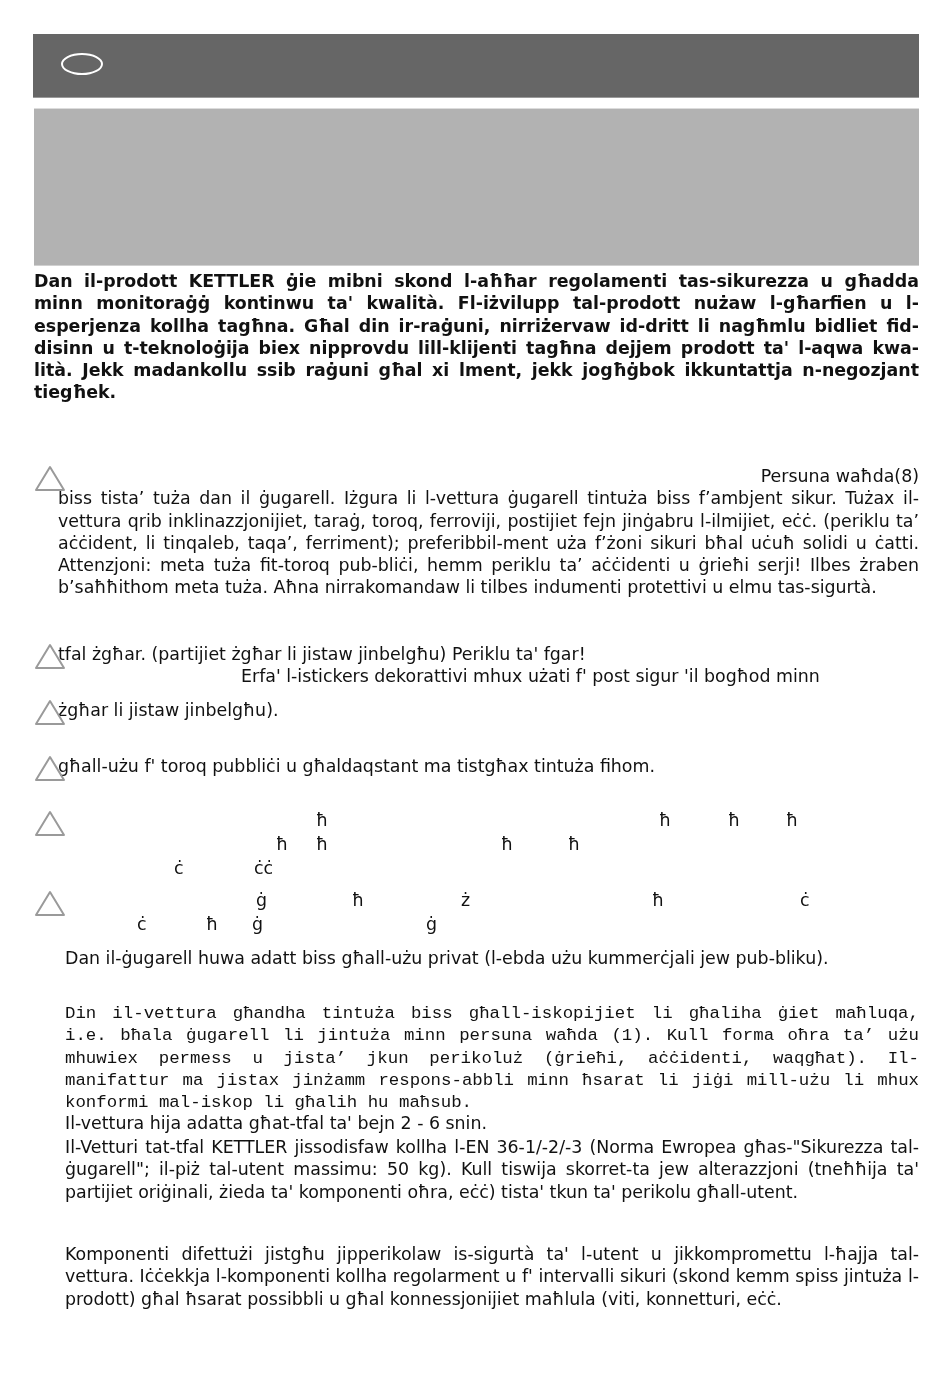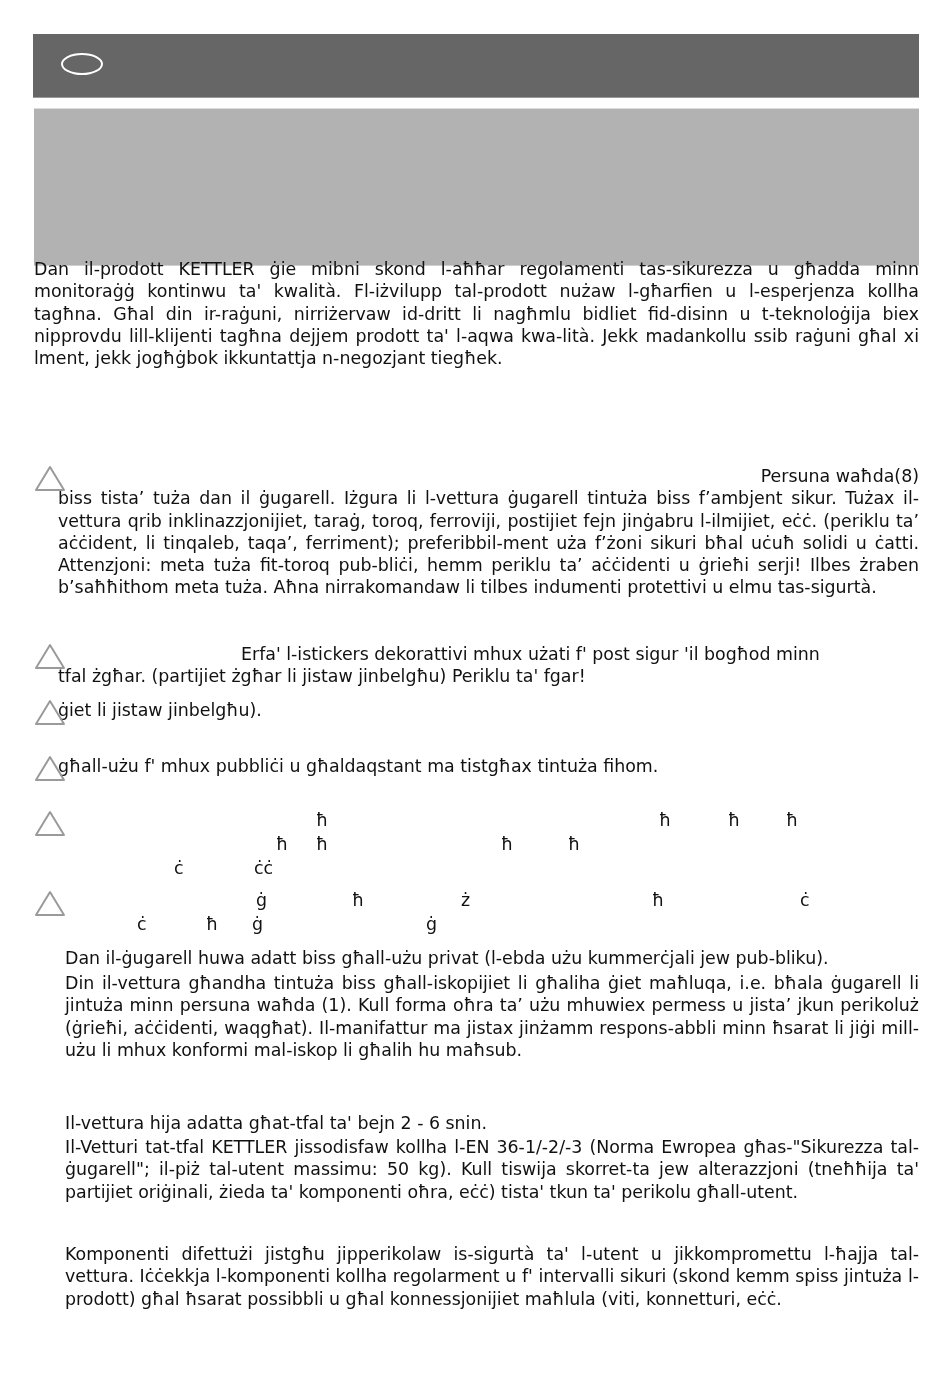--- a/index.html
+++ b/index.html
@@ -5,21 +5,21 @@
   html, body { margin: 0; padding: 0; background: #ffffff; }
   body { width: 950px; height: 1380px; position: relative; overflow: hidden;
          font-family: "DejaVu Sans", sans-serif; color: #111; }
   .header-bar { position: absolute; left: 33px; top: 34px; width: 886px; height: 63px;
                 background: #666666; border-bottom: 1px solid #9a9a9a; }
   .lang-oval { position: absolute; left: 28px; top: 19px; width: 42px; height: 22px;
                border: 2px solid #ffffff; border-radius: 50%; box-sizing: border-box; }
   .title-panel { position: absolute; left: 34px; top: 108px; width: 885px; height: 156px;
                  background: #b2b2b2; border-top: 1px solid #dcdcdc; border-bottom: 1px solid #d0d0d0; }
   .text { font-size: 17.4px; line-height: 22.3px; text-align: justify; margin: 0; }
-  .intro { position: absolute; left: 34px; top: 258px; width: 885px; }
+  .intro { position: absolute; left: 34px; top: 270px; width: 885px; font-weight: bold; }
   .warn-block { position: absolute; left: 34px; width: 885px; }
   .warn-icon { position: absolute; left: 0; top: 0; width: 32px; height: 28px; }
   .warn-text { margin-left: 24px; }
   .glyph-line { position: relative; height: 24px; font-size: 17.4px; }
   .glyph-line span { position: absolute; top: 0; }
   .para { position: absolute; left: 65px; width: 854px; }
 </style>
 </head>
 <body>
 
@@ -36,36 +36,36 @@
     <path d="M16 2 L30 25 L2 25 Z" fill="none" stroke="#9a9a9a" stroke-width="2" stroke-linejoin="round"></path>
   </svg>
   <p class="text" style="text-align:right; margin-left:31px;">Persuna waħda(8)</p>
   <p class="text warn-text">biss tista’ tuża dan il ġugarell. Iżgura li l-vettura ġugarell tintuża biss f’ambjent sikur. Tużax il-vettura qrib inklinazzjonijiet, taraġ, toroq, ferroviji, postijiet fejn jinġabru l-ilmijiet, eċċ. (periklu ta’ aċċident, li tinqaleb, taqa’, ferriment); preferibbil-ment uża f’żoni sikuri bħal uċuħ solidi u ċatti. Attenzjoni: meta tuża fit-toroq pub-bliċi, hemm periklu ta’ aċċidenti u ġrieħi serji! Ilbes żraben b’saħħithom meta tuża. Aħna nirrakomandaw li tilbes indumenti protettivi u elmu tas-sigurtà.</p>
 </div>
 
 <div class="warn-block" style="top:643px;">
   <svg class="warn-icon" viewBox="0 0 32 28">
     <path d="M16 2 L30 25 L2 25 Z" fill="none" stroke="#9a9a9a" stroke-width="2" stroke-linejoin="round"></path>
   </svg>
+  <p class="text warn-text">tfal żgħar. (partijiet żgħar li jistaw jinbelgħu) Periklu ta' fgar!</p>
   <p class="text" style="margin-left:207px;">Erfa' l-istickers dekorattivi mhux użati f' post sigur 'il bogħod minn</p>
-  <p class="text warn-text">tfal żgħar. (partijiet żgħar li jistaw jinbelgħu) Periklu ta' fgar!</p>
 </div>
 
 <div class="warn-block" style="top:699px;">
   <svg class="warn-icon" viewBox="0 0 32 28">
     <path d="M16 2 L30 25 L2 25 Z" fill="none" stroke="#9a9a9a" stroke-width="2" stroke-linejoin="round"></path>
   </svg>
-  <p class="text warn-text">ġiet li jistaw jinbelgħu).</p>
+  <p class="text warn-text">żgħar li jistaw jinbelgħu).</p>
 </div>
 
 <div class="warn-block" style="top:755px;">
   <svg class="warn-icon" viewBox="0 0 32 28">
     <path d="M16 2 L30 25 L2 25 Z" fill="none" stroke="#9a9a9a" stroke-width="2" stroke-linejoin="round"></path>
   </svg>
-  <p class="text warn-text">għall-użu f' mhux pubbliċi u għaldaqstant ma tistgħax tintuża fihom.</p>
+  <p class="text warn-text">għall-użu f' toroq pubbliċi u għaldaqstant ma tistgħax tintuża fihom.</p>
 </div>
 
 <div class="warn-block" style="top:810px;">
   <svg class="warn-icon" viewBox="0 0 32 28">
     <path d="M16 2 L30 25 L2 25 Z" fill="none" stroke="#9a9a9a" stroke-width="2" stroke-linejoin="round"></path>
   </svg>
   <div class="glyph-line">
     <span style="left:282px;">ħ</span>
     <span style="left:625px;">ħ</span>
     <span style="left:694px;">ħ</span>
@@ -96,16 +96,16 @@
   </div>
   <div class="glyph-line">
     <span style="left:103px;">ċ</span>
     <span style="left:172px;">ħ</span>
     <span style="left:218px;">ġ</span>
     <span style="left:392px;">ġ</span>
   </div>
 </div>
 
 <p class="text para" style="top:947px;">Dan il-ġugarell huwa adatt biss għall-użu privat (l-ebda użu kummerċjali jew pub-bliku).</p>
-<p class="text para" style="top:972px;">Din il-vettura għandha tintuża biss għall-iskopijiet li għaliha ġiet maħluqa, i.e. bħala ġugarell li jintuża minn persuna waħda (1). Kull forma oħra ta’ użu mhuwiex permess u jista’ jkun perikoluż (ġrieħi, aċċidenti, waqgħat). Il-manifattur ma jistax jinżamm respons-abbli minn ħsarat li jiġi mill-użu li mhux konformi mal-iskop li għalih hu maħsub.</p>
+<p class="text para" style="top:1003px;font-family:Liberation Mono, monospace;">Din il-vettura għandha tintuża biss għall-iskopijiet li għaliha ġiet maħluqa, i.e. bħala ġugarell li jintuża minn persuna waħda (1). Kull forma oħra ta’ użu mhuwiex permess u jista’ jkun perikoluż (ġrieħi, aċċidenti, waqgħat). Il-manifattur ma jistax jinżamm respons-abbli minn ħsarat li jiġi mill-użu li mhux konformi mal-iskop li għalih hu maħsub.</p>
 <p class="text para" style="top:1112px;">Il-vettura hija adatta għat-tfal ta' bejn 2 - 6 snin.</p>
 <p class="text para" style="top:1136px;">Il-Vetturi tat-tfal KETTLER jissodisfaw kollha l-EN 36-1/-2/-3 (Norma Ewropea għas-"Sikurezza tal-ġugarell"; il-piż tal-utent massimu: 50 kg). Kull tiswija skorret-ta jew alterazzjoni (tneħħija ta' partijiet oriġinali, żieda ta' komponenti oħra, eċċ) tista' tkun ta' perikolu għall-utent.</p>
 <p class="text para" style="top:1243px;">Komponenti difettużi jistgħu jipperikolaw is-sigurtà ta' l-utent u jikkompromettu l-ħajja tal-vettura. Iċċekkja l-komponenti kollha regolarment u f' intervalli sikuri (skond kemm spiss jintuża l-prodott) għal ħsarat possibbli u għal konnessjonijiet maħlula (viti, konnetturi, eċċ.</p>
 
 </body></html>

